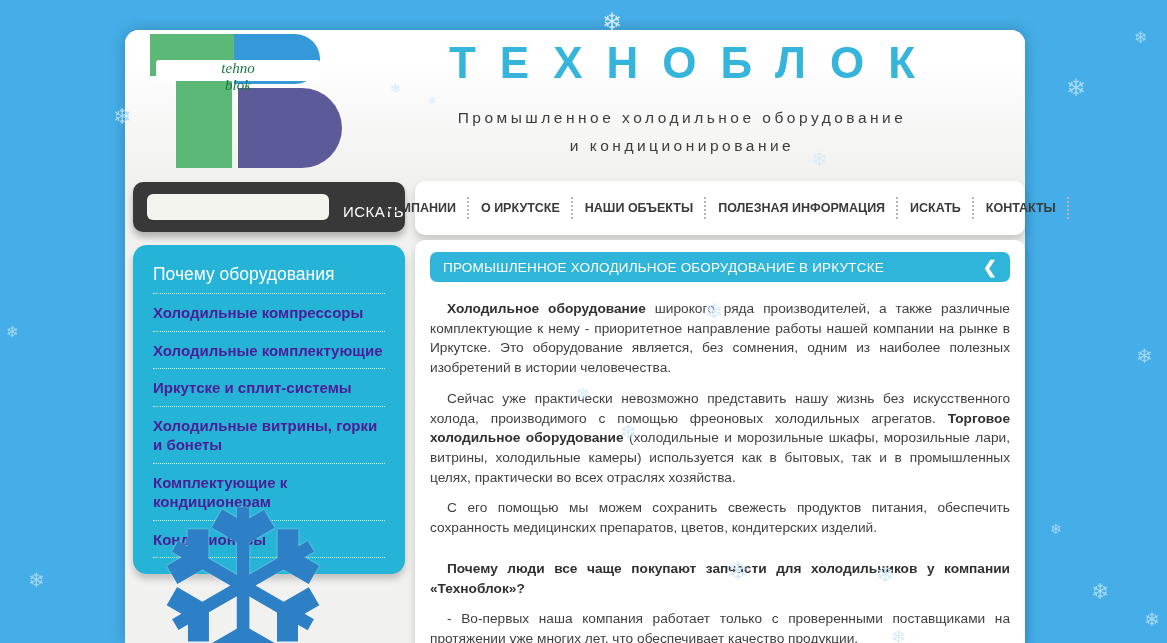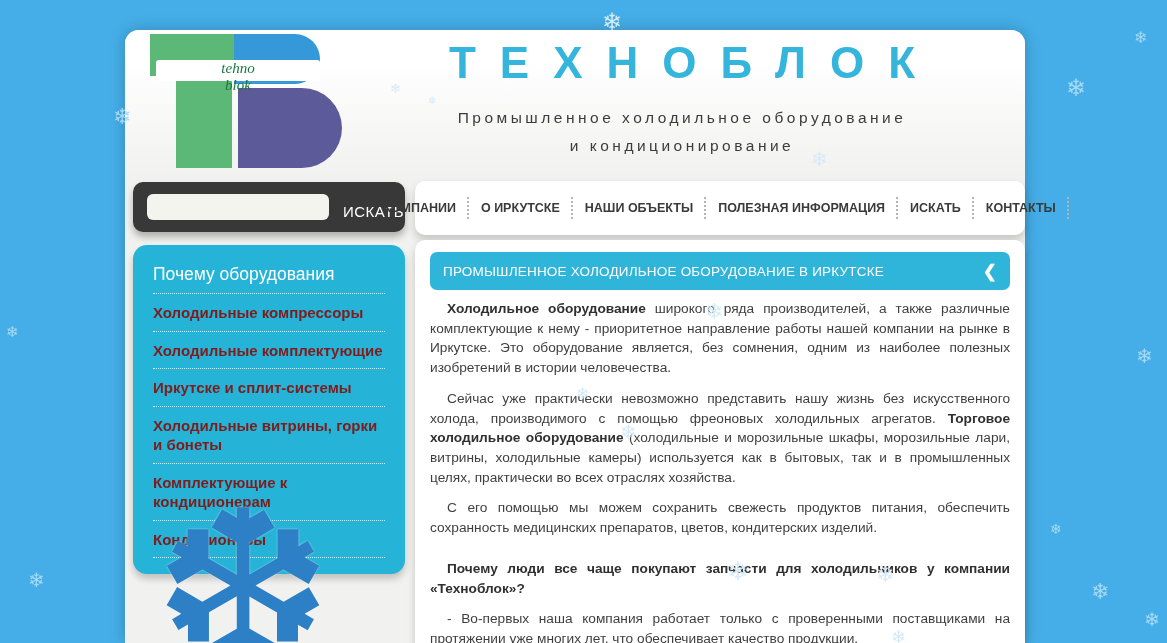--- a/index.html
+++ b/index.html
@@ -60,21 +60,21 @@
   .catalog{
     position:absolute;left:8px;top:215px;width:272px;background:#25b3d7;
     border-radius:14px;padding:12px 20px 16px;box-sizing:border-box;
     box-shadow:0 5px 7px rgba(0,0,0,.2);
   }
   .catalog-title{
     color:#ffffff;font-size:17.5px;font-weight:normal;
     padding:7px 0 8px;border-bottom:1px dotted rgba(255,255,255,.8);
   }
   .catalog-item{
-    color:#7f1d1d;font-size:15px;font-weight:bold;line-height:1.3;
+    color:#4c1d95;font-size:15px;font-weight:bold;line-height:1.3;
     padding:9px 0 8px;border-bottom:1px dotted rgba(255,255,255,.8);cursor:pointer;
   }
   
   .big-snowflake{
     position:absolute;left:28px;top:452px;font-size:215px;line-height:1;
     color:#2d80c5;text-shadow:0 0 2px rgba(255,255,255,.6);
   }
   .big-snowflake::before{content:"❆";}
   
   .navbar{
@@ -85,21 +85,21 @@
   .nav-item{
     font-size:12.5px;font-weight:bold;color:#3a3a3a;padding:4px 11px 4px 12px;
     border-right:2px dotted #b5b5b5;cursor:pointer;white-space:nowrap;
   }
   
   .main-panel{
     position:absolute;left:290px;top:210px;width:610px;height:420px;background:#ffffff;
     border-radius:10px 10px 0 0;box-shadow:0 5px 9px rgba(0,0,0,.18);
   }
   .heading-bar{
-    position:absolute;left:15px;top:12px;width:580px;height:38px;background:#2fb5d9;
+    position:absolute;left:15px;top:12px;width:580px;height:30px;background:#2fb5d9;
     border-radius:7px;display:flex;align-items:center;box-sizing:border-box;padding:0 13px;
   }
   .heading-text{color:#ffffff;font-size:13.5px;letter-spacing:.2px;flex:1;}
   .back-chevron{color:#ffffff;font-size:17px;font-weight:bold;cursor:pointer;line-height:1;}
   .article{
     position:absolute;left:15px;top:48px;width:580px;
     color:#3f3f3f;font-size:13.7px;line-height:1.44;text-align:justify;
   }
   .article p{margin:11px 0;text-indent:17px;}
   .article p.question{margin-top:21px;}

